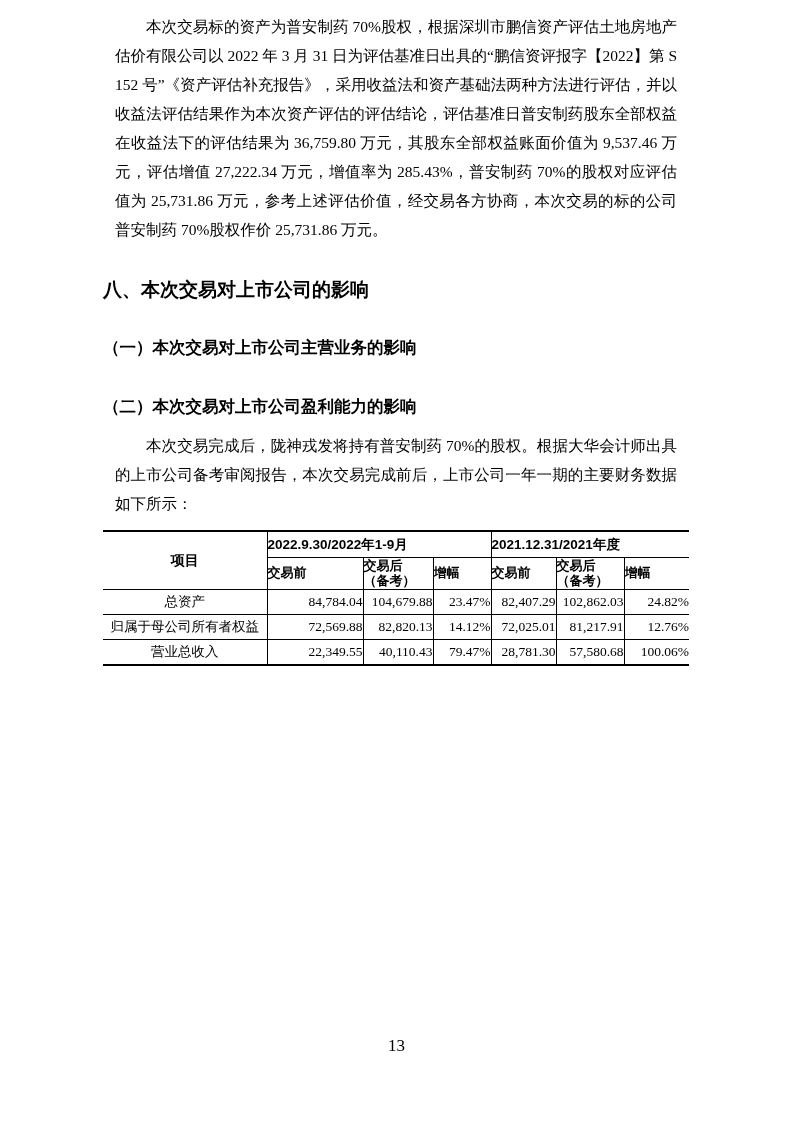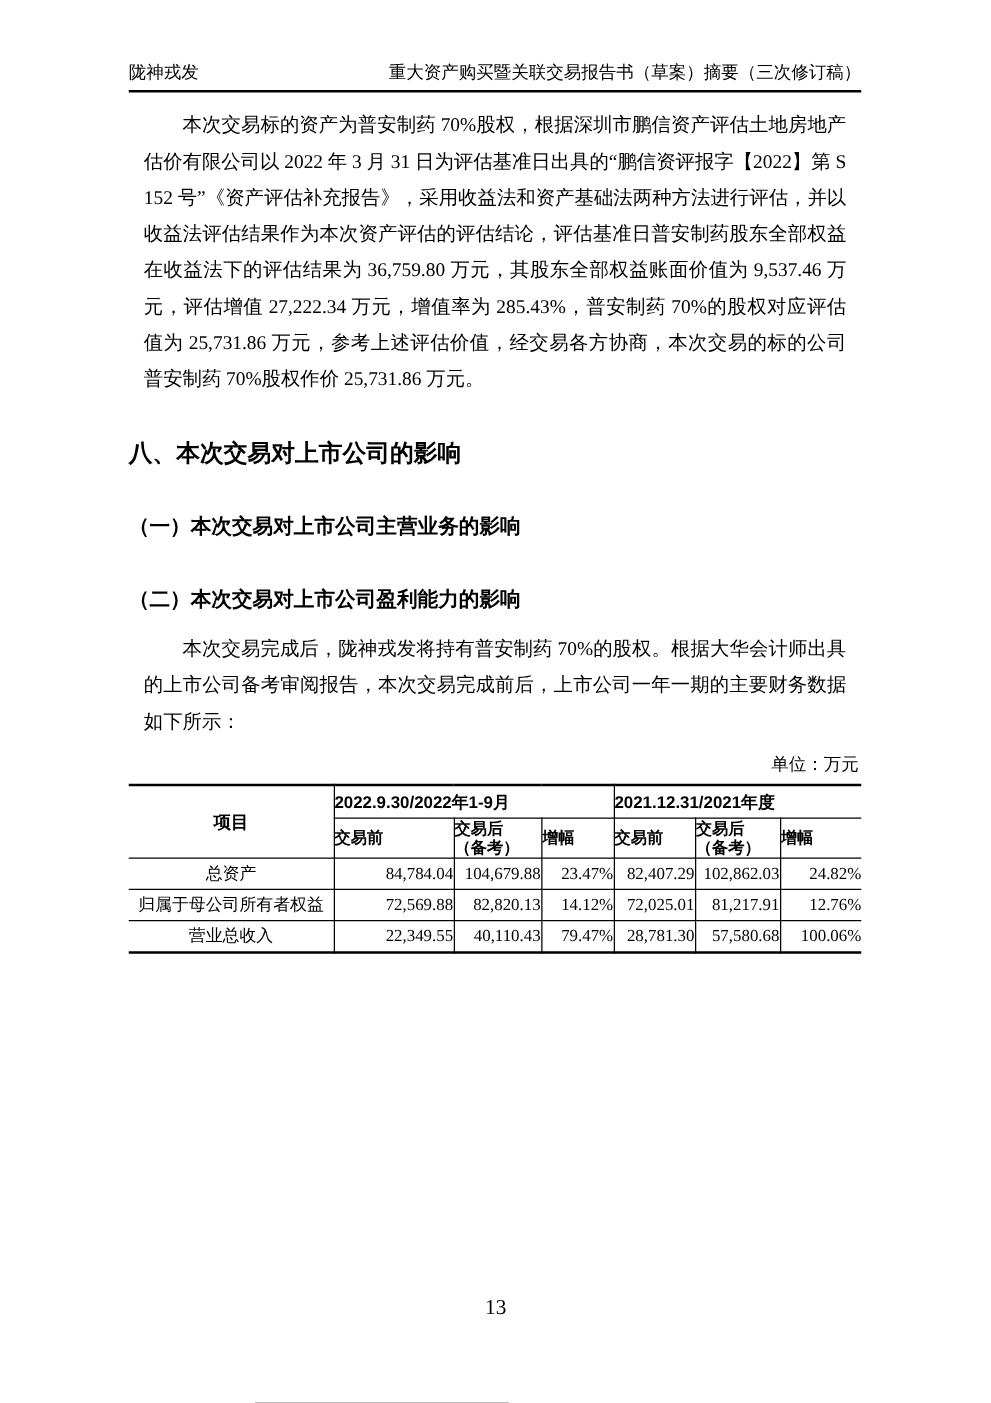--- a/index.html
+++ b/index.html
@@ -124,37 +124,32 @@
     text-align: center;
     font-size: 17px;
   }
 </style>
 </head>
 <body>
 
 <div class="page">
   <div class="content">
 
-    <div class="doc-header">
-      <span class="left">陇神戎发</span>
-      <span class="right">重大资产购买暨关联交易报告书（草案）摘要（三次修订稿）</span>
-    </div>
 
     <p class="body-text p1">本次交易标的资产为普安制药 70%股权，根据深圳市鹏信资产评估土地房地产估价有限公司以 2022 年 3 月 31 日为评估基准日出具的“鹏信资评报字【2022】第 S152 号”《资产评估补充报告》，采用收益法和资产基础法两种方法进行评估，并以收益法评估结果作为本次资产评估的评估结论，评估基准日普安制药股东全部权益在收益法下的评估结果为 36,759.80 万元，其股东全部权益账面价值为 9,537.46 万元，评估增值 27,222.34 万元，增值率为 285.43%，普安制药 70%的股权对应评估值为 25,731.86 万元，参考上述评估价值，经交易各方协商，本次交易的标的公司普安制药 70%股权作价 25,731.86 万元。</p>
 
     <h1 class="sec-main">八、本次交易对上市公司的影响</h1>
 
     <h2 class="sec-sub">（一）本次交易对上市公司主营业务的影响</h2>
 
 
     <h2 class="sec-sub second">（二）本次交易对上市公司盈利能力的影响</h2>
 
     <p class="body-text p3">本次交易完成后，陇神戎发将持有普安制药 70%的股权。根据大华会计师出具的上市公司备考审阅报告，本次交易完成前后，上市公司一年一期的主要财务数据如下所示：</p>
 
-    <div class="unit-line">单位：万元</div>
 
     <table class="fin-table">
       <colgroup>
         <col style="width:164px">
         <col style="width:96px">
         <col style="width:70px">
         <col style="width:58px">
         <col style="width:65px">
         <col style="width:68px">
         <col style="width:65px">

